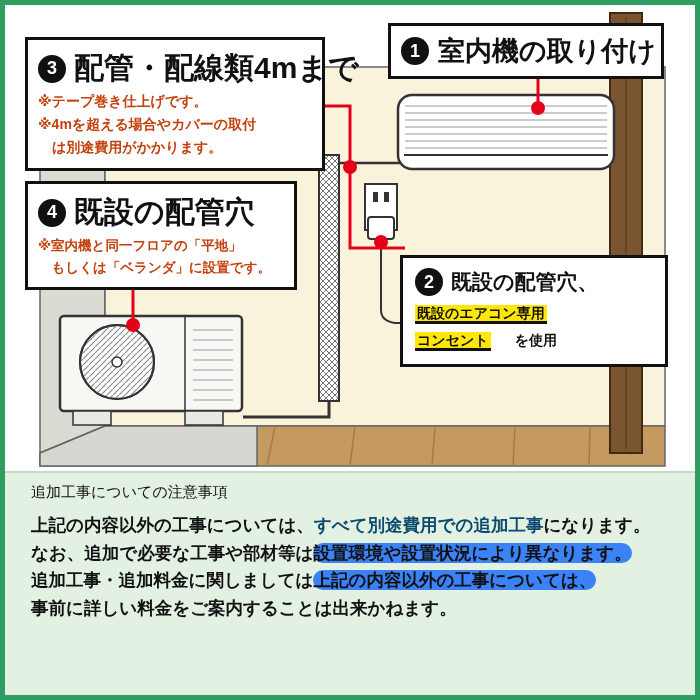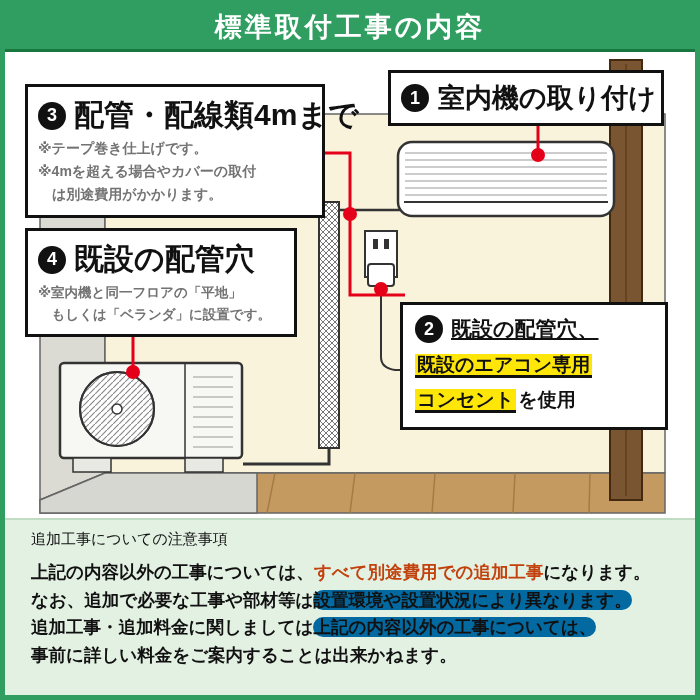--- a/index.html
+++ b/index.html
@@ -11,40 +11,37 @@
   .illustration svg{position:absolute;left:0;top:0;}
   .callout{position:absolute;background:#fff;border:3px solid #111;box-sizing:border-box;z-index:5;}
   .box1{left:383px;top:18px;width:276px;padding:7px 10px;display:flex;align-items:center;gap:9px;}
   .box3{left:20px;top:32px;width:300px;padding:8px 10px 10px;}
   .box4{left:20px;top:176px;width:272px;padding:8px 10px 10px;}
   .box2{left:395px;top:250px;width:268px;padding:10px 12px 14px;}
   .title-row{display:flex;align-items:center;gap:8px;}
   .numcircle{flex:0 0 auto;width:28px;height:28px;border-radius:50%;background:#111;color:#fff;font-size:18px;font-weight:bold;display:inline-flex;align-items:center;justify-content:center;}
   .callout-title{font-size:30px;font-weight:bold;color:#111;white-space:nowrap;}
   .box1 .callout-title{font-size:27px;}
-  .box2 .callout-title{font-size:21px;text-decoration:underline;}
-  .red-note{color:#737373;font-size:14px;font-weight:bold;line-height:1.42;margin-top:3px;white-space:pre;}
+  .box2 .callout-title{font-size:21px;}
+  .red-note{color:#c2410c;font-size:14px;font-weight:bold;line-height:1.42;margin-top:3px;white-space:pre;}
   .box4 .red-note{font-size:13.5px;}
-  .hl-row{margin-top:9px;font-size:19px;font-weight:bold;color:#111;}
+  .hl-row{margin-top:9px;font-size:14px;font-weight:bold;color:#111;}
   .hl-u{background:#ffe609;border-bottom:3px solid #111;padding:0 2px;}
-  .suffix{margin-left:2px;}
+  .suffix{margin-left:24px;}
   .notice{flex:1 1 auto;background:#e3f1e3;border-top:2px solid #c2dcc4;padding:10px 26px 0;box-sizing:border-box;}
   .notice-heading{font-size:15px;font-weight:normal;color:#111;}
   .notice-text{margin:10px 0 0;font-size:17.5px;font-weight:bold;line-height:27.5px;color:#111;}
-  .red{color:#c2410c;}
-  .hl{background:#0369a1;border-radius:10px;}
+  .red{color:#0c4a6e;}
+  .hl{background:#3b82f6;border-radius:10px;}
 </style>
 </head>
 <body>
 
 <div class="frame">
 
-  <div class="banner">
-    <span class="banner-title">標準取付工事の内容</span>
-  </div>
 
   <div class="illustration">
 
     <svg width="690" height="466" viewBox="0 0 690 466">
       <defs>
         <pattern id="crosshatch" width="6" height="6" patternUnits="userSpaceOnUse">
           <path d="M0,6 L6,0 M0,0 L6,6" stroke="#777" stroke-width="1"></path>
         </pattern>
         <pattern id="diag" width="6" height="6" patternUnits="userSpaceOnUse">
           <path d="M0,6 L6,0" stroke="#8a8a8a" stroke-width="1.2"></path>

